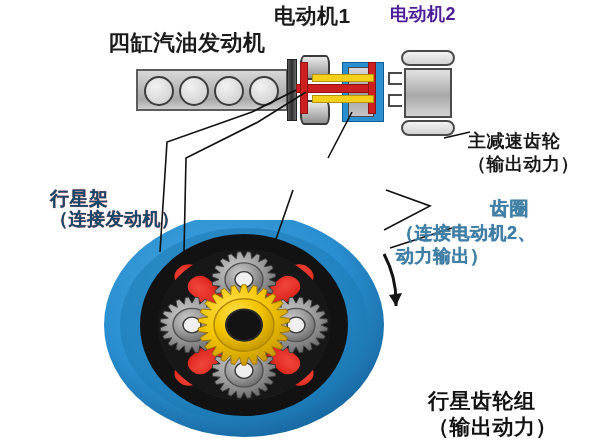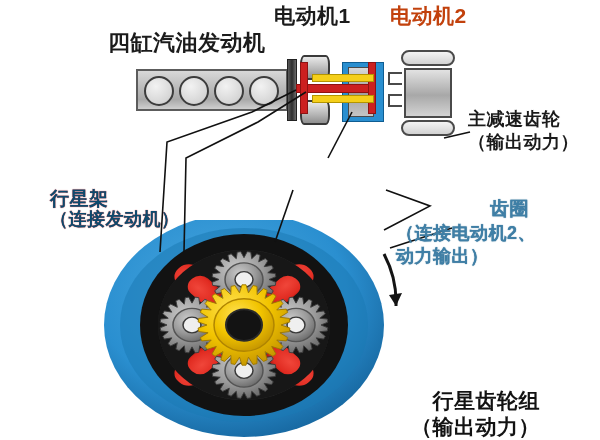--- a/index.html
+++ b/index.html
@@ -31,22 +31,22 @@
     font-weight: 700;
     margin-left: 40px;
   }
   #motor1-title {
     left: 274px; top: 4px;
     font-size: 21px;
     color: #1b1b1b;
   }
   #motor2-title {
     left: 390px; top: 4px;
-    font-size: 21px;
-    color: #c2410c;
+    font-size: 18px;
+    color: #4c1d95;
   }
 
   
   #sun-gear-label {
     left: 72px; top: 113px;
     font-size: 19px;
     color: #d4b60a;
     text-shadow: 0 0 1px #b99a00;
   }
   #sun-gear-label .l2 { font-size: 18px; }
@@ -59,46 +59,45 @@
   }
   #carrier-label .l2 { font-size: 18px; }
 
   #planet-gear-label {
     left: 276px; top: 160px;
     font-size: 20px;
     color: #1b1b1b;
   }
 
   #final-drive-label {
-    left: 468px; top: 108px;
+    left: 468px; top: 130px;
     font-size: 18px;
     color: #1b1b1b;
     line-height: 1.25;
   }
 
   #ring-gear-label {
     left: 490px; top: 198px;
     font-size: 19px;
     color: #3f7fa6;
     text-shadow: 0 0 1px #2d6b90;
   }
   #ring-gear-sub {
     left: 396px; top: 222px;
     font-size: 18px;
     color: #3f7fa6;
     line-height: 1.3;
     text-shadow: 0 0 1px #2d6b90;
   }
 
   #gearset-label {
-    left: 411px; top: 388px;
+    left: 428px; top: 388px;
     font-size: 21px;
     color: #121212;
     line-height: 1.25;
-    text-align: right;
   }
 
   
   #engine-block {
     position: absolute;
     left: 136px; top: 69px;
     width: 152px; height: 42px;
     background: linear-gradient(180deg,#d8d8d8 0%,#bdbdbd 40%,#a9a9a9 75%,#cfcfcf 100%);
     border: 2px solid #5c5c5c;
     box-sizing: border-box;

